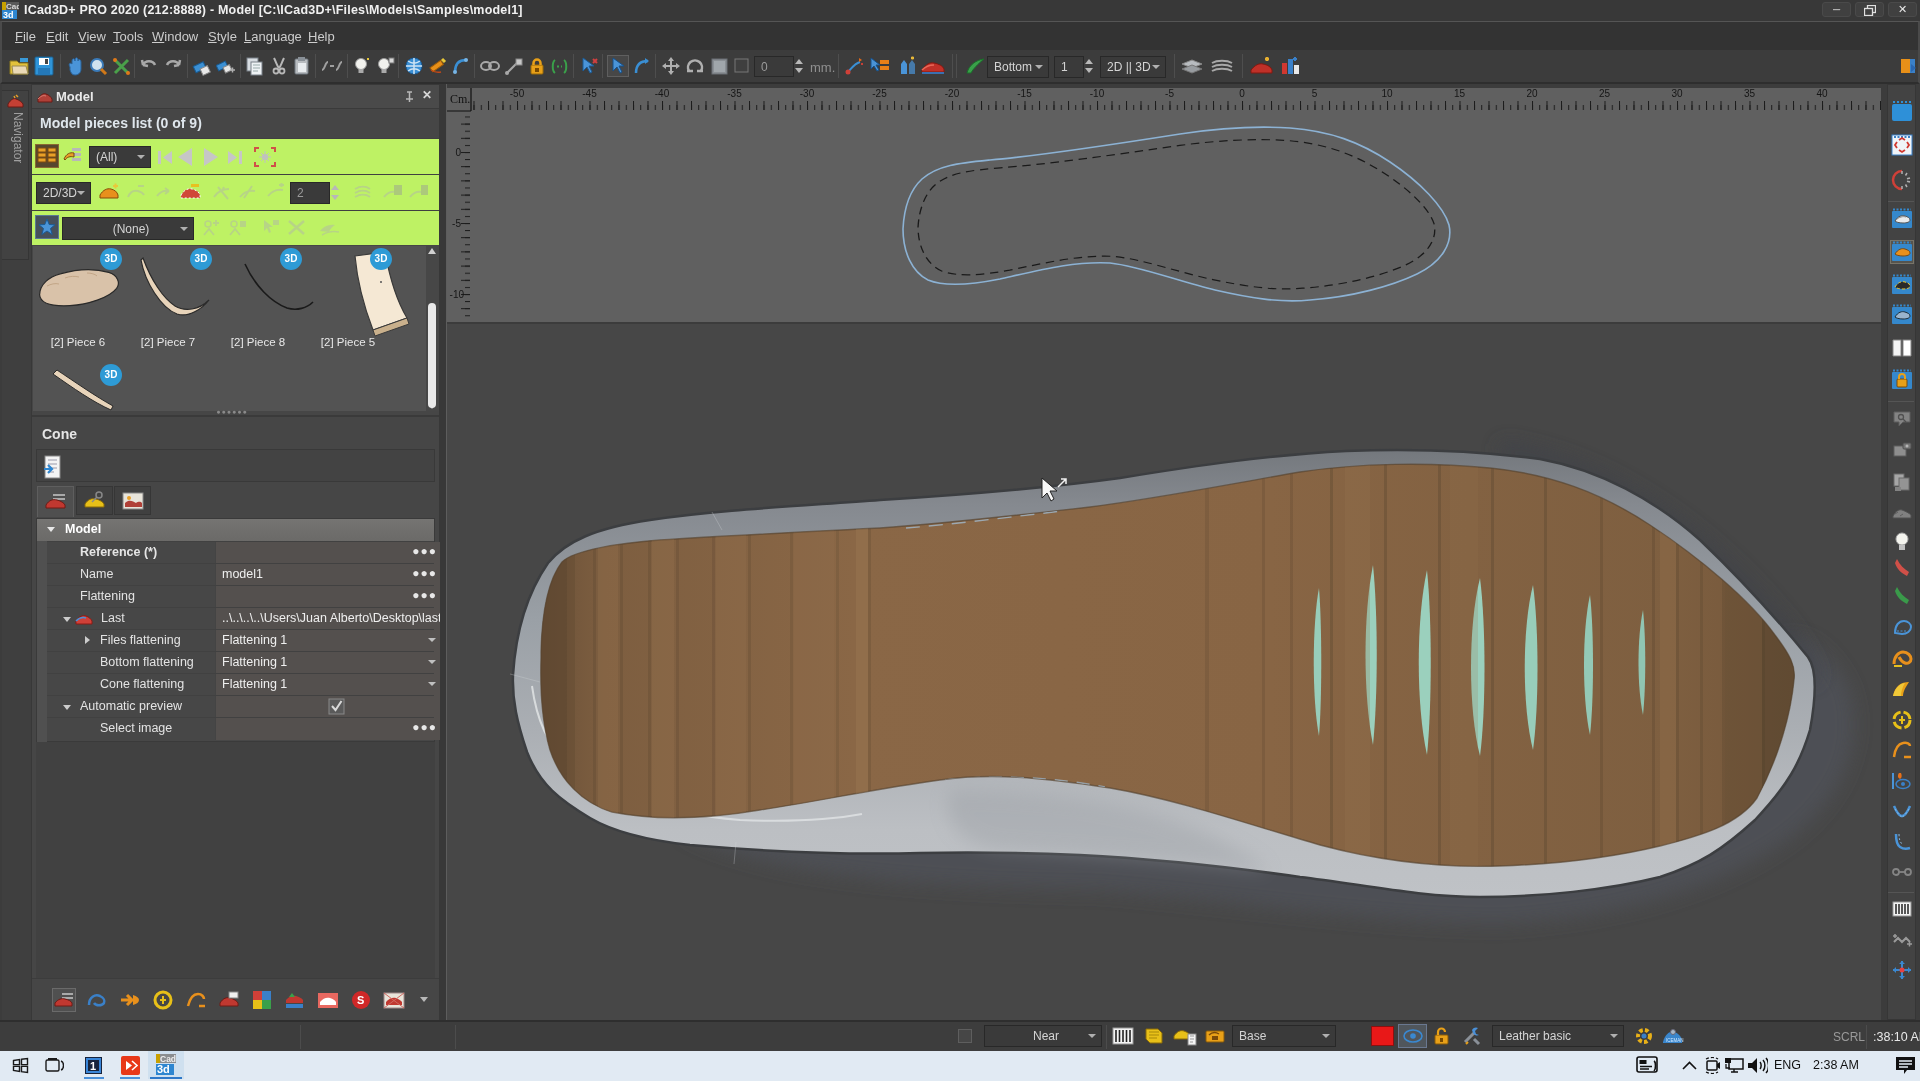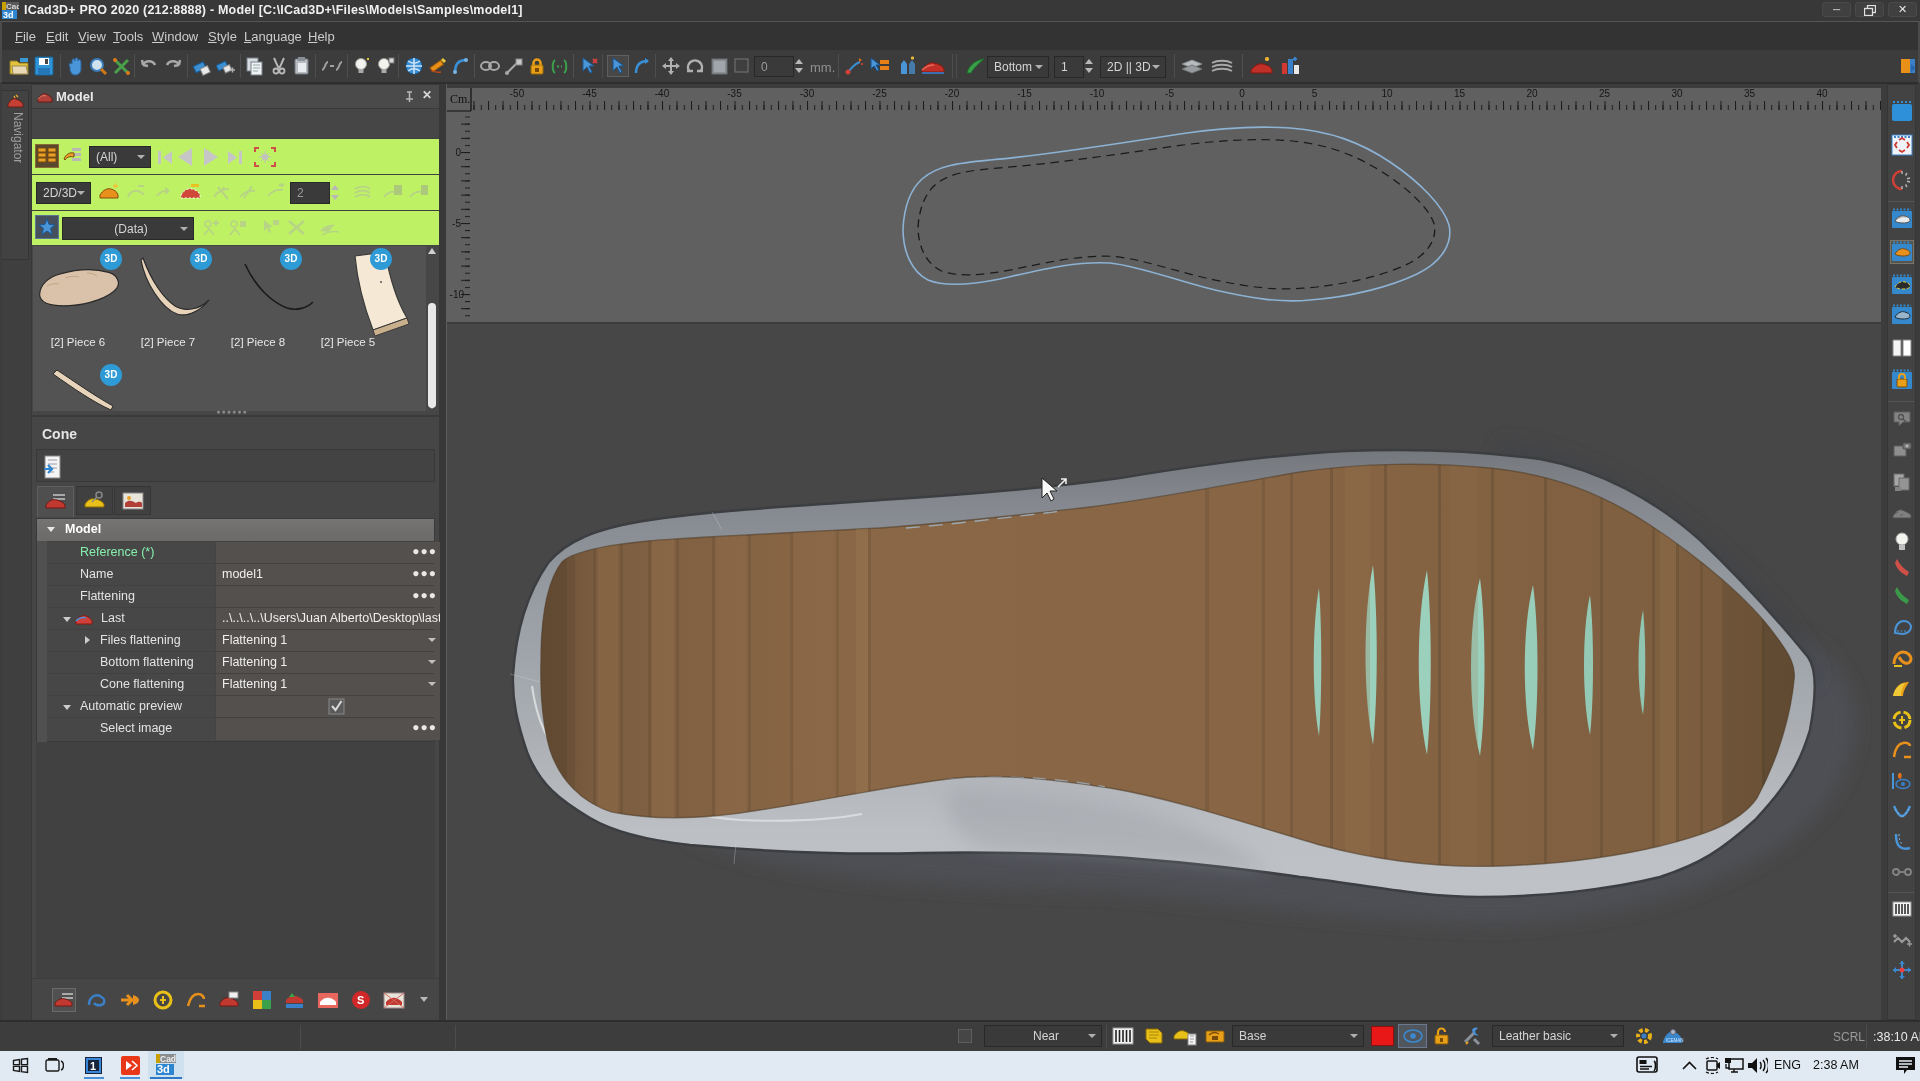--- a/index.html
+++ b/index.html
@@ -398,20 +398,23 @@
         <svg class="abs" style="left:5px;top:5px" width="16" height="14">
             <path d="M1 9 C4 4 7 3 9 4 C12 5 14 7 15 9 L15 12 L1 12 Z" fill="#b04038" stroke="#6a1a14"></path>
             <path d="M1 9 C4 6 6 5 9 6" stroke="#d87a70" fill="none"></path>
           </svg>
         <div class="t">Model</div>
         <svg class="abs" style="left:370px;top:5px" width="14" height="14">
             <path d="M5 2 h5 M7.5 2 v7 M4 9 h7 M7.5 9 v3" stroke="#b8b8b8" stroke-width="1.5"></path>
           </svg>
         <div class="abs" style="left:390px;top:3px;color:#d8d8d8;font-size:12px;font-weight:bold">✕</div>
       </div>
+      <div class="abs" id="plist-h">
+          <div class="t">Model pieces list (0 of 9)</div>
+        </div>
       <div class="abs prow" style="top:53px;height:36px">
         <div class="pbtn sel" style="left:3px;top:5px">
             <svg width="20" height="18">
               <g fill="#e8a028" stroke="#7a4a10">
                 <rect x="1" y="1" width="8" height="4"></rect>
                 <rect x="1" y="6" width="8" height="4"></rect>
                 <rect x="1" y="11" width="8" height="4"></rect>
                 <rect x="11" y="1" width="8" height="4"></rect>
                 <rect x="11" y="6" width="8" height="4"></rect>
                 <rect x="11" y="11" width="8" height="4"></rect>
@@ -484,21 +487,21 @@
               <rect x="13" y="2" width="7" height="10" fill="#989898"></rect>
             </svg></div>
       </div>
       <div class="abs prow" style="top:125px;height:35px">
         <div class="pbtn bsel" style="left:3px;top:4px">
             <svg width="18" height="18">
               <path d="M9 1 L11.2 6.5 L17 6.8 L12.5 10.5 L14.2 16.5 L9 13 L3.8 16.5 L5.5 10.5 L1 6.8 L6.8 6.5 Z" fill="#4a94d8" stroke="#1a5a94"></path>
             </svg>
           </div>
         <div class="dd" style="left:30px;top:6px;width:132px;height:23px">
-            <span style="margin:0 auto">(Data)</span>
+            <span style="margin:0 auto">(None)</span>
             <span class="arr"></span>
           </div>
         <div class="abs" style="left:170px;top:7px"><svg width="22" height="20" opacity=".45">
               <circle cx="6" cy="6" r="3" stroke="#b0b0b0" fill="none" stroke-width="1.5"></circle>
               <path d="M11 5 h6 m-3 -3 v6 M2 17 l5 -6 l5 6" stroke="#b0b0b0" stroke-width="1.8" fill="none"></path>
             </svg></div>
         <div class="abs" style="left:196px;top:7px"><svg width="22" height="20" opacity=".45">
               <circle cx="6" cy="6" r="3" stroke="#b0b0b0" fill="none" stroke-width="1.5"></circle>
               <rect x="12" y="3" width="6" height="6" fill="#b0b0b0"></rect>
               <path d="M2 17 l5 -6 l5 6" stroke="#b0b0b0" stroke-width="1.8" fill="none"></path>
@@ -583,21 +586,21 @@
             <circle cx="8" cy="7" r="2" fill="#e8a028"></circle>
           </svg>
         </div>
       <div class="abs" id="grid">
         <div id="ghead">
             <span style="position:absolute;left:28px;top:3px">Model</span>
           <div style="position:absolute;left:10px;top:8px;width:0;height:0;border-left:4px solid transparent;border-right:4px solid transparent;border-top:5px solid #e8e8e8"></div>
         </div>
         <div class="abs" style="left:0;top:22px;width:10px;height:203px;background:#505050"></div>
         <div class="grow" style="top:22px">
-            <div class="glabel" style="font-weight:normal;color:#86efac">Reference (*)</div>
+            <div class="glabel" style="font-weight:bold;color:#e5e5e5">Reference (*)</div>
             <div class="gval">
               <span class="dots">●●●</span>
             </div>
           </div>
         <div class="grow" style="top:44px">
             <div class="glabel">Name</div>
             <div class="gval">
               <span class="vt">model1</span>
               <span class="dots">●●●</span>
             </div>
@@ -1100,21 +1103,21 @@
     <div class="abs" style="left:1172px;top:4px"><svg width="26" height="20">
           <path d="M2 10 C5 5 9 4 12 5 C15 6 18 8 19 10 L19 13 L2 13 Z" fill="#e8c018" stroke="#8a6a08"></path>
           <rect x="16" y="8" width="8" height="11" fill="#f4f4f4" stroke="#888"></rect>
           <path d="M18 10 h4 M18 13 h4 M18 16 h3" stroke="#999" stroke-width="1"></path>
         </svg></div>
     <div class="abs" style="left:1204px;top:5px"><svg width="22" height="18">
           <rect x="2" y="4" width="18" height="11" rx="1" fill="#e8a018" stroke="#8a5a08"></rect>
           <path d="M5 8 C8 5 12 5 15 7" stroke="#7a4a08" stroke-width="1.5" fill="none"></path>
           <rect x="8" y="9" width="6" height="4" fill="#7a4a08"></rect>
         </svg></div>
-    <div class="dd" style="left:1232px;top:3px;width:132px;height:22px">Base<span class="arr"></span></div>
+    <div class="dd" style="left:1232px;top:3px;width:104px;height:22px">Base<span class="arr"></span></div>
     <div class="abs" style="left:1371px;top:4px;width:23px;height:20px;background:#e81818;border:1px solid #8a1010"></div>
     <div class="abs" style="left:1398px;top:2px;width:29px;height:24px;background:#50565c;border:1px solid #6a7890;display:flex;align-items:center;justify-content:center">
         <svg width="20" height="14">
           <ellipse cx="10" cy="7" rx="9" ry="6" fill="none" stroke="#3a88d0" stroke-width="1.6"></ellipse>
           <circle cx="10" cy="7" r="2.8" fill="#3a88d0"></circle>
         </svg>
       </div>
     <div class="abs" style="left:1433px;top:4px"><svg width="18" height="20">
           <rect x="2" y="9" width="13" height="9" rx="1" fill="#e8a018" stroke="#8a5a08"></rect>
           <path d="M5 9 V6 a3.5 3.5 0 0 1 7 0" fill="none" stroke="#e8a018" stroke-width="2.2"></path>

